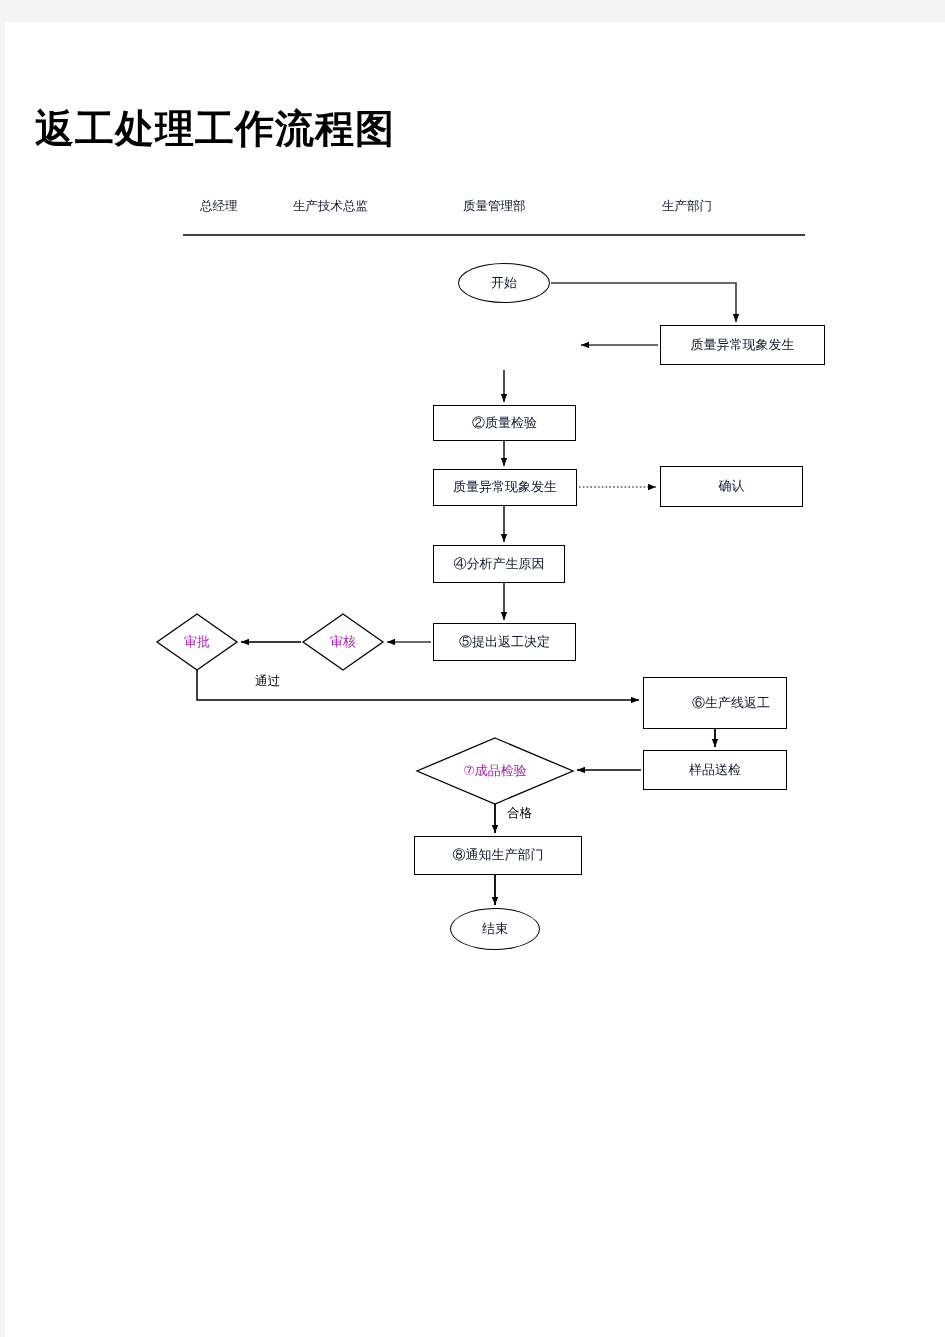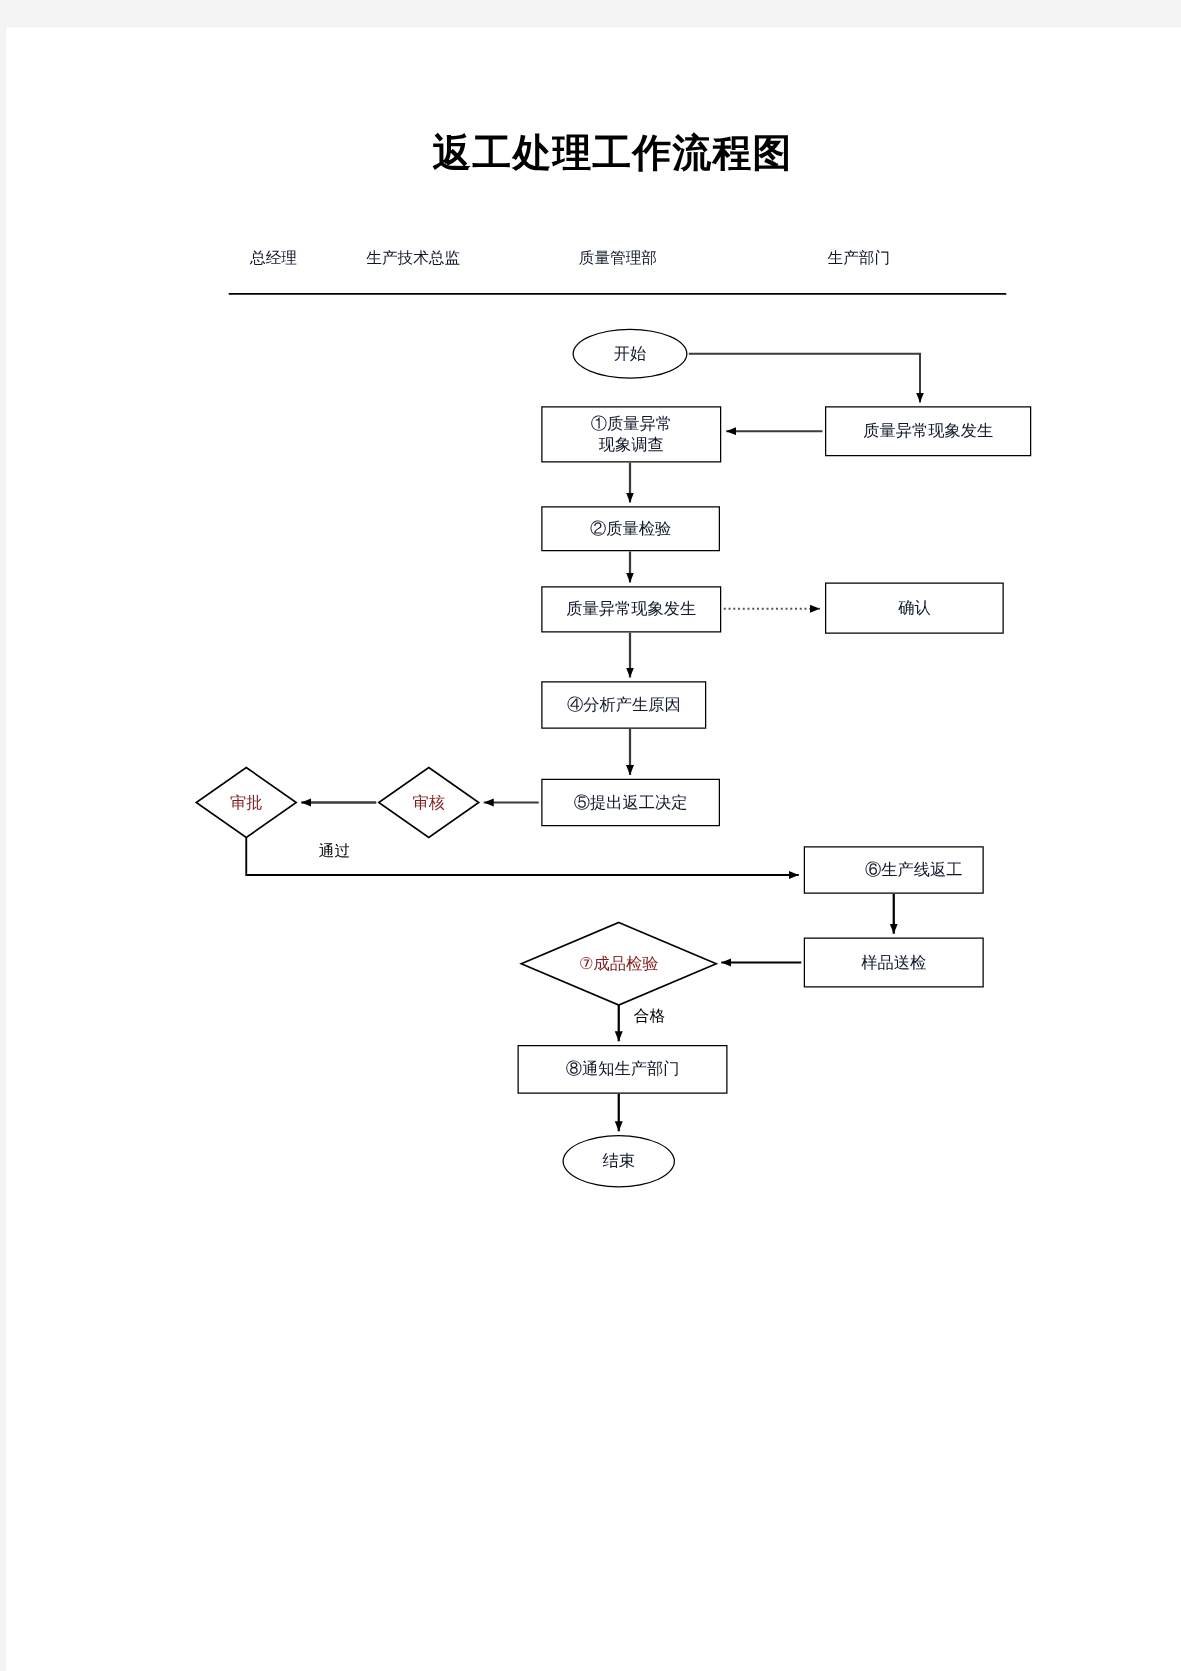--- a/index.html
+++ b/index.html
@@ -26,23 +26,23 @@
     left: 0;
     top: 0;
     width: 940px;
     height: 1315px;
   }
   .title {
     position: absolute;
     left: 0;
     top: 80px;
     width: 940px;
-    text-align: center;
+    text-align: left;
     font-family: "DejaVu Serif", "Liberation Serif", serif;
-    font-size: 31px;
+    font-size: 39px;
     font-weight: 600;
     letter-spacing: 1px;
     color: #000;
     padding-left: 30px;
     box-sizing: border-box;
   }
   .col-head {
     position: absolute;
     font-size: 12.5px;
     color: #0f172a;
@@ -73,21 +73,21 @@
     font-size: 12.5px;
     color: #000;
     white-space: nowrap;
   }
   .diamond-label {
     position: absolute;
     display: flex;
     align-items: center;
     justify-content: center;
     font-size: 13px;
-    color: #7f1d1d;
+    color: #a21caf;
     white-space: nowrap;
     pointer-events: none;
   }
 </style>
 </head>
 <body>
 
 <div id="page">
 
   <svg id="canvas" viewBox="0 0 940 1315" xmlns="http://www.w3.org/2000/svg">
@@ -139,38 +139,36 @@
 
   <div class="col-head" style="left:195px; top:176px;">总经理</div>
   <div class="col-head" style="left:288px; top:176px;">生产技术总监</div>
   <div class="col-head" style="left:458px; top:176px;">质量管理部</div>
   <div class="col-head" style="left:657px; top:176px;">生产部门</div>
 
   <div class="node oval" style="left:453px; top:241px; width:92px; height:40px;">开始</div>
 
   <div class="node box" style="left:655px; top:303px; width:165px; height:40px;">质量异常现象发生</div>
 
-  <div class="node box" style="left:428px; top:303px; width:144px; height:45px; white-space:pre-line;">①质量异常
-现象调查</div>
 
   <div class="node box" style="left:428px; top:383px; width:143px; height:36px;">②质量检验</div>
 
   <div class="node box" style="left:428px; top:447px; width:144px; height:37px;">质量异常现象发生</div>
 
   <div class="node box" style="left:655px; top:444px; width:143px; height:41px;">确认</div>
 
   <div class="node box" style="left:428px; top:523px; width:132px; height:38px;">④分析产生原因</div>
 
   <div class="node box" style="left:428px; top:601px; width:143px; height:38px;">⑤提出返工决定</div>
 
   <div class="diamond-label" style="left:298px; top:592px; width:80px; height:56px;">审核</div>
 
   <div class="diamond-label" style="left:152px; top:592px; width:80px; height:56px;">审批</div>
 
-  <div class="node box" style="left:638px; top:655px; width:144px; height:38px;padding-left:32px;">⑥生产线返工</div>
+  <div class="node box" style="left:638px; top:655px; width:144px; height:52px;padding-left:32px;">⑥生产线返工</div>
 
   <div class="node box" style="left:638px; top:728px; width:144px; height:40px;">样品送检</div>
 
   <div class="diamond-label" style="left:412px; top:716px; width:156px; height:66px;">⑦成品检验</div>
 
   <div class="node box" style="left:409px; top:814px; width:168px; height:39px;">⑧通知生产部门</div>
 
   <div class="node oval" style="left:445px; top:886px; width:90px; height:42px;">结束</div>
 
   <div class="edge-label" style="left:250px; top:651px;">通过</div>

